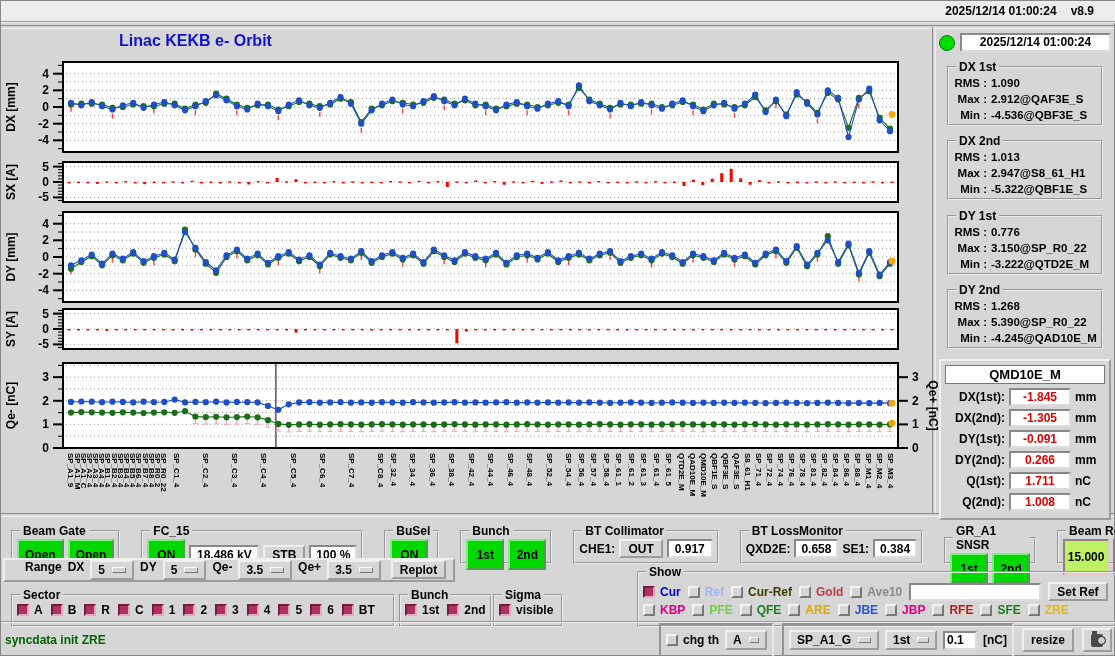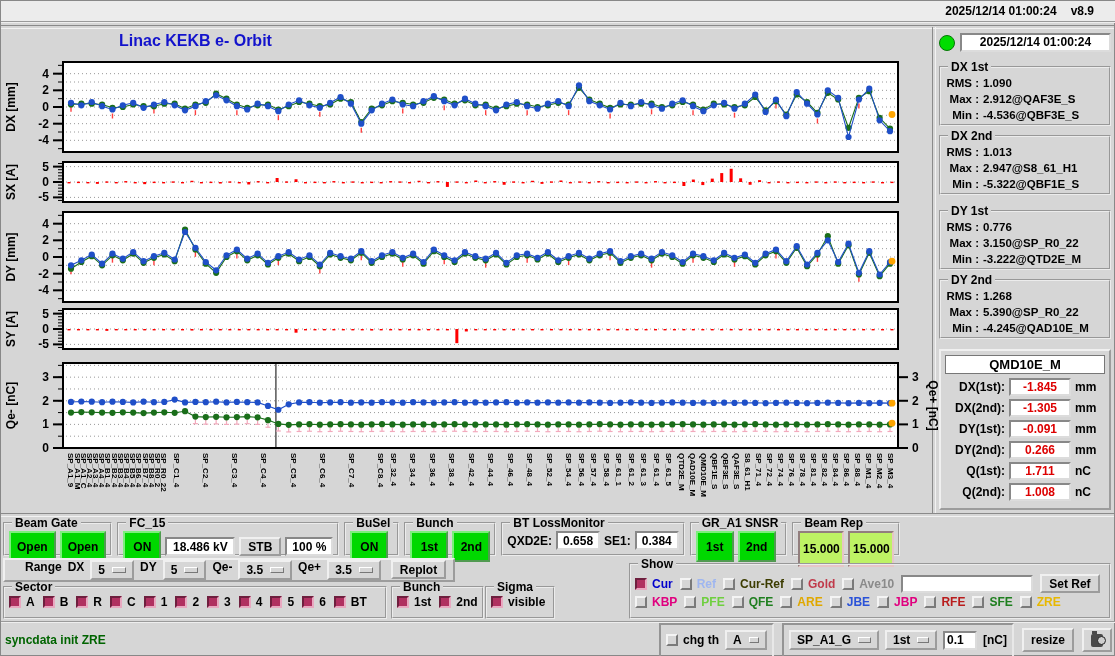--- a/index.html
+++ b/index.html
@@ -12,21 +12,21 @@
   .sepV{position:absolute;width:2px;border-left:1px solid #8a8a8a;border-right:1px solid #f2f2f2}
   #plot-title{position:absolute;left:118px;top:31px;color:#1313cc;font-size:16px;font-weight:bold}
   #charts{position:absolute;left:0;top:0;width:935px;height:512px}
   #xlabels{position:absolute;left:62px;top:451px;width:835px;height:58px;overflow:hidden}
   #xlabels span{position:absolute;top:1px;writing-mode:vertical-rl;font-size:8px;font-weight:bold;line-height:8px;white-space:nowrap;color:#000}
   
   #right-col{position:absolute;left:938px;top:28px;width:172px}
   #led-row{display:flex;align-items:center;gap:5px;margin:4px 0 8px 0}
   .led{width:14px;height:14px;border-radius:50%;background:#00dd00;border:1px solid #057705;flex:0 0 auto}
   .timefield{flex:1;height:15px;background:#fff;border:2px inset #dcdcdc;text-align:center;font-size:12px;line-height:15px}
-  fieldset{border:2px groove #ececec;padding:1px 4px;margin:0;box-sizing:border-box}
+  fieldset{border:2px groove #ececec;padding:1px 4px;margin:8px;box-sizing:border-box}
   legend{font-weight:bold;font-size:12px;padding:0 3px;margin-left:3px}
   .stat-box{margin-bottom:3px}
   .stat-row{display:flex;gap:4px;line-height:16px;font-size:11.5px;white-space:nowrap}
   .stat-lab{width:34px;text-align:right;flex:0 0 auto}
   #mon-panel{margin-top:10px;border:2px outset #f0f0f0;padding:4px;background:#d6d6d6}
   #mon-title{background:#fff;border:1px solid #777;text-align:center;font-size:13px;height:17px;line-height:17px;margin-bottom:4px}
   .mon-row{display:flex;align-items:center;gap:4px;margin:3px 0}
   .mon-lab{width:60px;text-align:right;font-size:12px}
   .mon-val{width:58px;height:14px;background:#fff;border:2px inset #dcdcdc;color:#dd0000;text-align:center;font-size:12px;line-height:14px}
   .mon-unit{font-size:12px}
@@ -1275,20 +1275,28 @@
         </div>
     </fieldset>
     <fieldset>
       <legend>Bunch</legend>
       <div class="row">
         <div class="gbtn">1st</div>
         <div class="gbtn">2nd</div>
       </div>
     </fieldset>
     <fieldset>
+      <legend>BT Collimator</legend>
+      <div class="row">
+        <span>CHE1:</span>
+        <div class="btn">OUT</div>
+        <div class="field" style="width:46px">0.917</div>
+      </div>
+    </fieldset>
+    <fieldset>
       <legend>BT LossMonitor</legend>
       <div class="row">
         <span>QXD2E:</span>
         <div class="field" style="width:44px">0.658</div>
         <span>SE1:</span>
         <div class="field" style="width:44px">0.384</div>
       </div>
     </fieldset>
     <fieldset>
       <legend>GR_A1 SNSR</legend>

